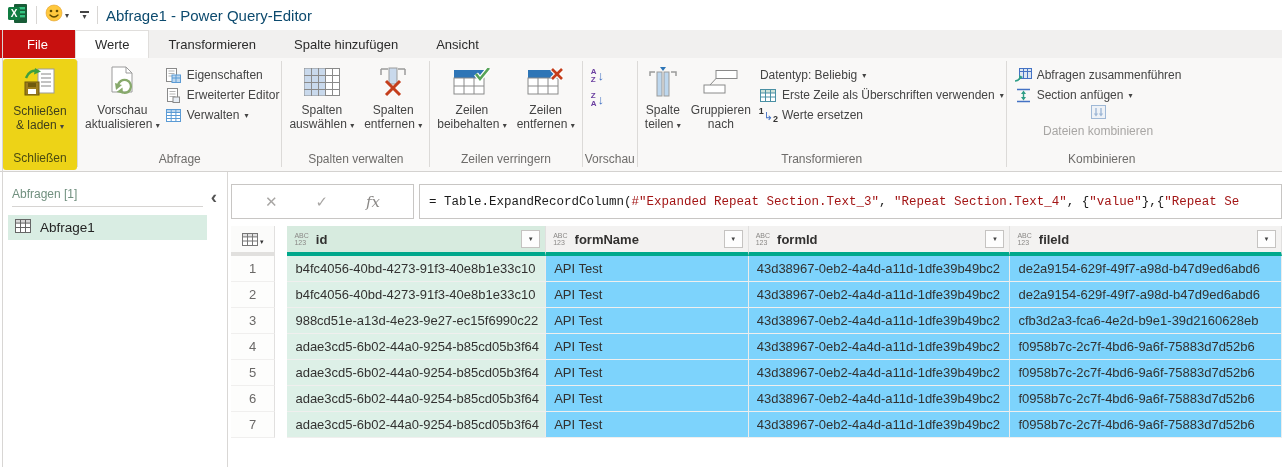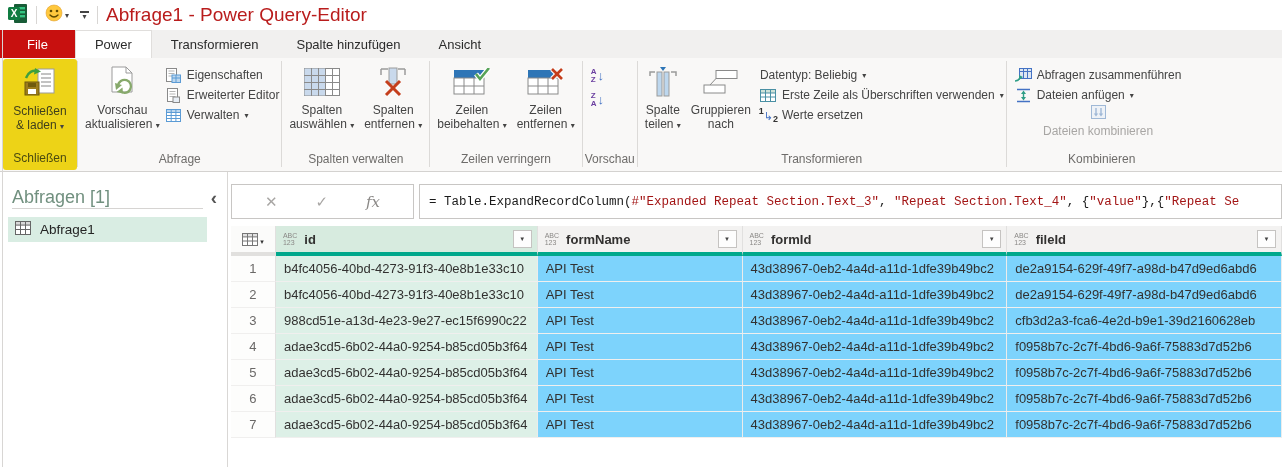--- a/index.html
+++ b/index.html
@@ -10,21 +10,21 @@
 
   
   .titlebar { height: 30px; display: flex; align-items: center; padding-left: 8px; background: #fff; }
   .tb-sep { width: 1px; height: 18px; background: #d8d6d4; margin: 0 8px; }
   .qat { display: flex; align-items: center; gap: 3px; }
   .smiley-wrap { display: flex; align-items: center; gap: 2px; cursor: pointer; }
   .car { font-size: 8px; color: #444; }
   .qat-btn { display: flex; flex-direction: column; align-items: center; margin-left: 8px; cursor: pointer; }
   .qat-bar { width: 9px; height: 2px; background: #444; margin-bottom: 1px; }
   .qat-car { font-size: 8px; color: #444; line-height: 6px; }
-  .app-title { font-size: 19px; color: #b91c1c; }
+  .app-title { font-size: 15px; color: #0c4a6e; }
 
   
   .tabrow { height: 28px; display: flex; background: #f1f0ef; align-items: stretch; }
   .tab { display: flex; align-items: center; padding: 0 19px; font-size: 13px; color: #2b2b2b; cursor: pointer; }
   .tab.file { background: #C8100F; color: #fff; padding: 0 27px; }
   .tab.active { background: #fff; border: 1px solid #e0dedc; border-bottom: none; }
 
   
   .ribbon { height: 114px; background: #f9f8f7; border-bottom: 1px solid #d4d2d0; display: flex; align-items: stretch; position: relative; padding-left: 1px; }
   .rgroup { display: flex; flex-direction: column; padding: 0 2px; }
@@ -52,21 +52,21 @@
   .repic { display: flex; align-items: flex-start; font-size: 9px; font-weight: 700; color: #333; line-height: 9px; }
   .repic .rarr { color: #4472C4; font-size: 11px; line-height: 11px; margin-top: 4px; font-weight: 400; }
   .repic .n2 { margin-top: 8px; }
 
   .combine-group { width: 190px; overflow: hidden; }
 
   
   .main { display: flex; height: 295px; }
   .sidebar { width: 228px; border-right: 1px solid #d9d7d5; padding-top: 15px; background: #fff; flex-shrink: 0; }
   .sb-head { display: flex; align-items: center; margin: 0 10px 0 12px; }
-  .sb-title { font-size: 18px; color: #71907f; border-bottom: 1px solid #d6d4d2; flex: 1; }
+  .sb-title { font-size: 12px; color: #71907f; border-bottom: 1px solid #d6d4d2; flex: 1; padding-bottom: 5px; }
   .sb-collapse { font-size: 19px; font-weight: 700; color: #555; line-height: 14px; margin-left: 8px; cursor: pointer; }
   .sb-item { height: 25px; margin: 8px 20px 0 8px; display: flex; align-items: center; gap: 9px; padding-left: 7px;
              background: #D9EDE3; font-size: 13.5px; color: #242424; cursor: pointer; }
 
   .content { flex: 1; padding: 12px 0 0 3px; overflow: hidden; }
 
   
   .fbar { display: flex; height: 35px; margin-bottom: 7px; }
   .fbtns { width: 183px; border: 1px solid #c8c6c4; background: #fff; display: flex; align-items: center;
            justify-content: space-around; padding: 0 14px; margin-right: 5px; flex-shrink: 0; }
@@ -89,21 +89,21 @@
   .typeic { display: flex; flex-direction: column; font-size: 7px; line-height: 7.5px; color: #8a8886;
             font-weight: 400; margin-right: 7px; }
   .cname { flex: 1; overflow: hidden; white-space: nowrap; }
   .filterbtn { width: 19px; height: 18px; border: 1px solid #c5c3c1; background: #fdfdfd; color: #444;
                font-size: 6px; display: flex; align-items: center; justify-content: center; cursor: pointer; flex-shrink: 0; }
   .trow { display: flex; height: 26px; }
   .td { display: flex; align-items: center; padding: 0 8px; border-right: 1px solid #ececeb;
         border-bottom: 1px solid #f0efee; background: #7dd3fc; white-space: nowrap; overflow: hidden; color: #323130; }
   .td.rownum { width: 45px; justify-content: center; color: #6a6867; background: #fdfdfc; border-right: 1px solid #e1e0df; padding: 0; }
   .td.sel { background: #DDF0E7; }
-  .col0 { width: 262px; } .col1 { width: 205px; } .col2 { width: 265px; } .col3 { width: 275px; }
+  .col0 { width: 262px; margin-left: 12px; } .col1 { width: 205px; } .col2 { width: 265px; } .col3 { width: 275px; }
 </style>
 </head>
 <body>
 
 <div class="win">
   <div class="win-edge"></div>
 
   <div class="titlebar">
     <span>
       <svg width="20" height="19" viewBox="0 0 20 19">
@@ -132,21 +132,21 @@
         <span class="qat-bar"></span>
         <span class="qat-car">▾</span>
       </span>
     </span>
     <span class="tb-sep"></span>
     <span class="app-title">Abfrage1 - Power Query-Editor</span>
   </div>
 
   <div class="tabrow">
     <div class="tab file">File</div>
-    <div class="tab active">Power</div>
+    <div class="tab active">Werte</div>
     <div class="tab">Transformieren</div>
     <div class="tab">Spalte hinzufügen</div>
     <div class="tab">Ansicht</div>
   </div>
 
   <div class="ribbon">
 
     <div class="rgroup close-group">
       <div class="rg-body" style="justify-content:center;">
         <div class="bigbtn">
@@ -415,21 +415,21 @@
           </div>
           <div class="smallbtn">
             <span class="sic">
               <svg width="17" height="15" viewBox="0 0 17 15">
                 <path d="M2 1.5 h13 M2 13.5 h13" stroke="#4472C4" stroke-width="1.4"></path>
                 <polygon points="8.5,2.5 11,6 6,6" fill="#2E9E87"></polygon>
                 <line x1="8.5" y1="5" x2="8.5" y2="10" stroke="#2E9E87" stroke-width="1.4"></line>
                 <polygon points="8.5,12.5 11,9 6,9" fill="#2E9E87"></polygon>
               </svg>
             </span>
-            <span>Dateien anfügen</span>
+            <span>Section anfügen</span>
             <span class="car">▾</span>
           </div>
           <div class="smallbtn disabled">
             <span class="sic">
               <svg width="15" height="14" viewBox="0 0 15 14">
                 <rect x="0.5" y="0.5" width="14" height="13" fill="#EEF2F7" stroke="#9FB8D6"></rect>
                 <g stroke="#9FB8D6" stroke-width="1.4">
                     <line x1="5" y1="3" x2="5" y2="10"></line>
                     <line x1="10" y1="3" x2="10" y2="10"></line>
                   </g>

